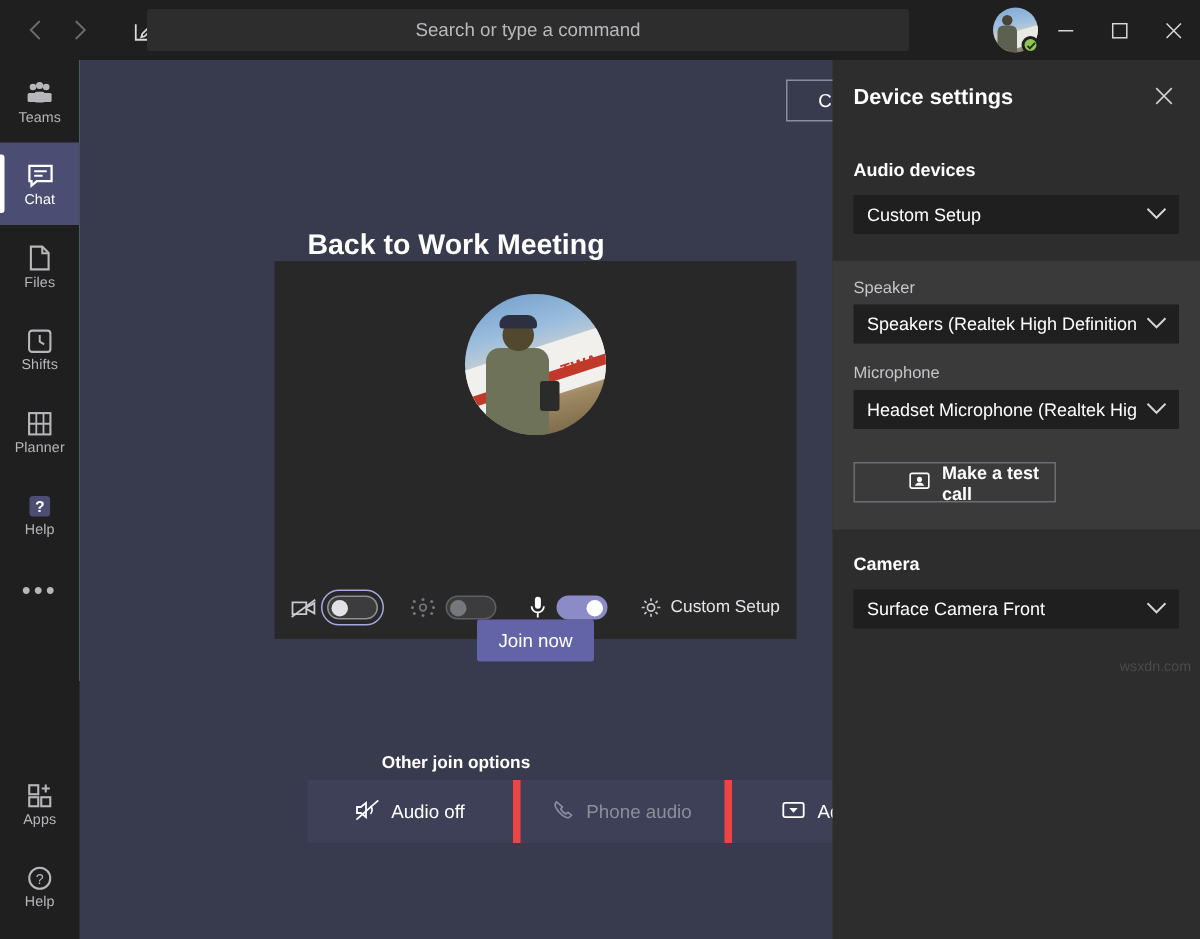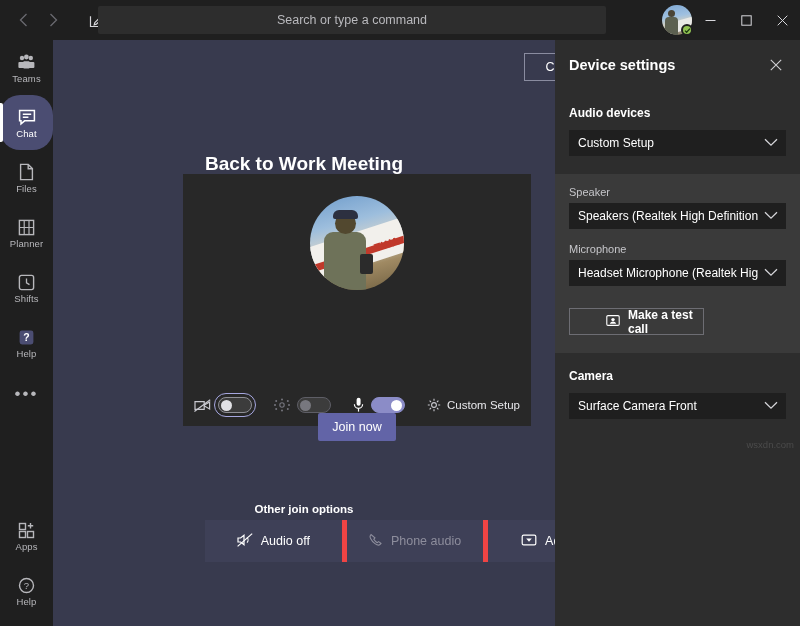--- a/index.html
+++ b/index.html
@@ -67,21 +67,21 @@
   
   .rail {
     position: absolute; left: 0; top: 40px; width: 53px; height: 586px;
     background: #1f1f1f;
   }
   .rail-item {
     position: relative; width: 53px; height: 55px;
     display: flex; flex-direction: column; align-items: center; justify-content: center;
     color: #b7b7bb; gap: 2px;
   }
-  .rail-item.active { background: #4b4d72; color: #ffffff; border-radius: 20px; }
+  .rail-item.active { background: #4b4d72; color: #ffffff; }
   .rail-item.active::before {
     content: ""; position: absolute; left: 0; top: 8px; width: 3px; height: 39px;
     background: #ffffff; border-radius: 0 2px 2px 0;
   }
   .rail-label { font-size: 9.5px; letter-spacing: .1px; }
   .rail-icon { height: 20px; display: flex; align-items: flex-end; }
   .rail-more {
     width: 53px; height: 40px; display: flex; align-items: center; justify-content: center;
     color: #b7b7bb; font-size: 17px; letter-spacing: 2px; margin-top: 4px;
   }
@@ -318,35 +318,35 @@
             <path d="M1.6 1.4h7.6l4.2 4.2v11H1.6z" fill="none" stroke="currentColor" stroke-width="1.4"></path>
             <path d="M9.2 1.4v4.4h4.2" fill="none" stroke="currentColor" stroke-width="1.4"></path>
           </svg>
       </span>
       <span class="rail-label">Files</span>
     </div>
 
     <div class="rail-item">
       <span class="rail-icon">
         <svg width="17" height="17" viewBox="0 0 17 17">
-            <rect x="1.4" y="1.4" width="14.2" height="14.2" fill="none" stroke="currentColor" stroke-width="1.4"></rect>
-            <path d="M6.2 1.4v14.2M11 1.4v14.2M1.4 8.5h14.2" stroke="currentColor" stroke-width="1.2"></path>
-          </svg>
-      </span>
-      <span class="rail-label">Planner</span>
+            <rect x="1.4" y="1.4" width="14.2" height="14.2" rx="2" fill="none" stroke="currentColor" stroke-width="1.4"></rect>
+            <path d="M8.5 4.4v4.4l3 1.8" fill="none" stroke="currentColor" stroke-width="1.3"></path>
+          </svg>
+      </span>
+      <span class="rail-label">Shifts</span>
     </div>
 
     <div class="rail-item">
       <span class="rail-icon">
         <svg width="17" height="17" viewBox="0 0 17 17">
-            <rect x="1.4" y="1.4" width="14.2" height="14.2" rx="2" fill="none" stroke="currentColor" stroke-width="1.4"></rect>
-            <path d="M8.5 4.4v4.4l3 1.8" fill="none" stroke="currentColor" stroke-width="1.3"></path>
-          </svg>
-      </span>
-      <span class="rail-label">Shifts</span>
+            <rect x="1.4" y="1.4" width="14.2" height="14.2" fill="none" stroke="currentColor" stroke-width="1.4"></rect>
+            <path d="M6.2 1.4v14.2M11 1.4v14.2M1.4 8.5h14.2" stroke="currentColor" stroke-width="1.2"></path>
+          </svg>
+      </span>
+      <span class="rail-label">Planner</span>
     </div>
 
     <div class="rail-item">
       <span class="rail-icon">
         <svg width="17" height="17" viewBox="0 0 17 17">
             <rect x="1.6" y="1.6" width="13.8" height="13.8" rx="2.4" fill="#4b4d72"></rect>
             <text x="8.5" y="12.2" font-size="10.5" font-family="Liberation Sans, sans-serif" font-weight="bold" fill="#ffffff" text-anchor="middle">?</text>
           </svg>
       </span>
       <span class="rail-label">Help</span>

